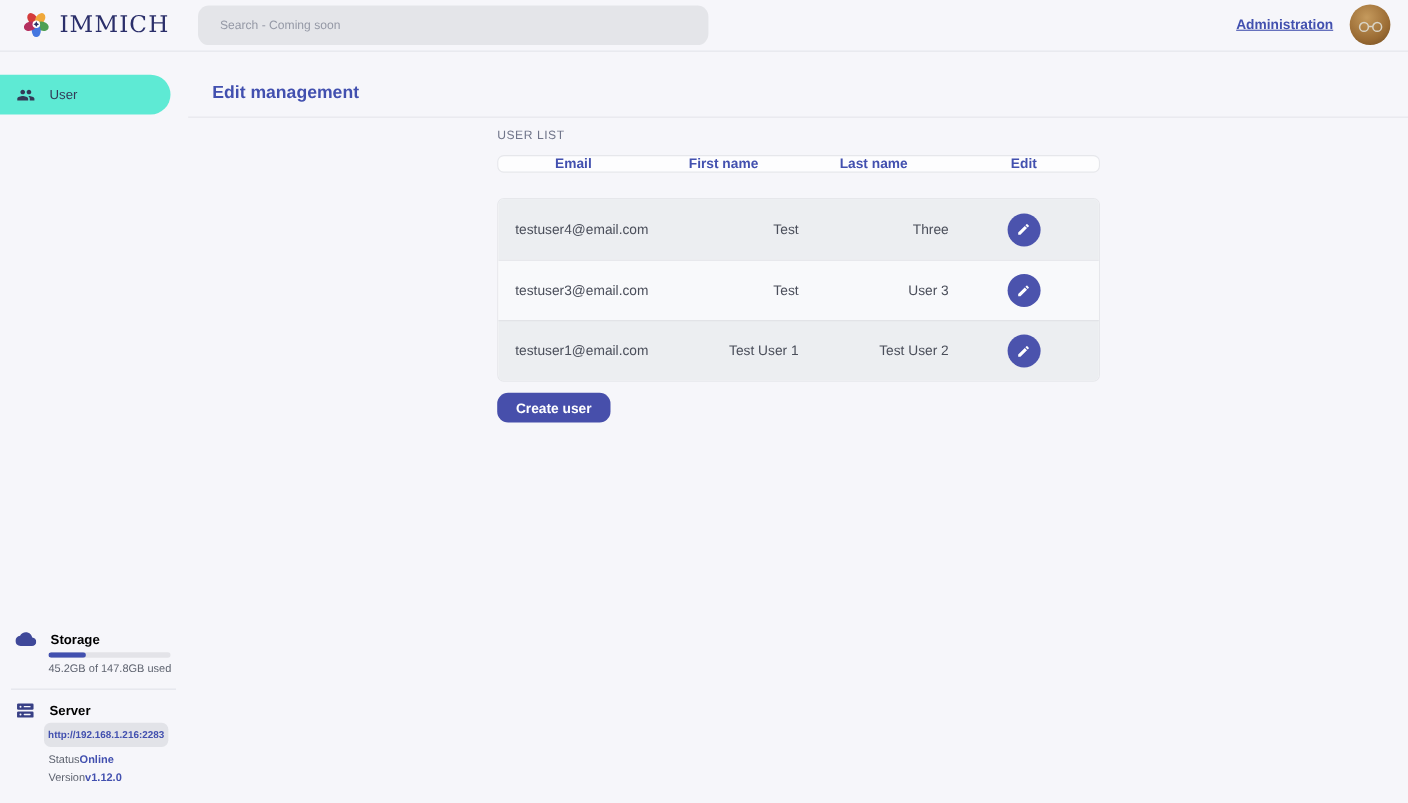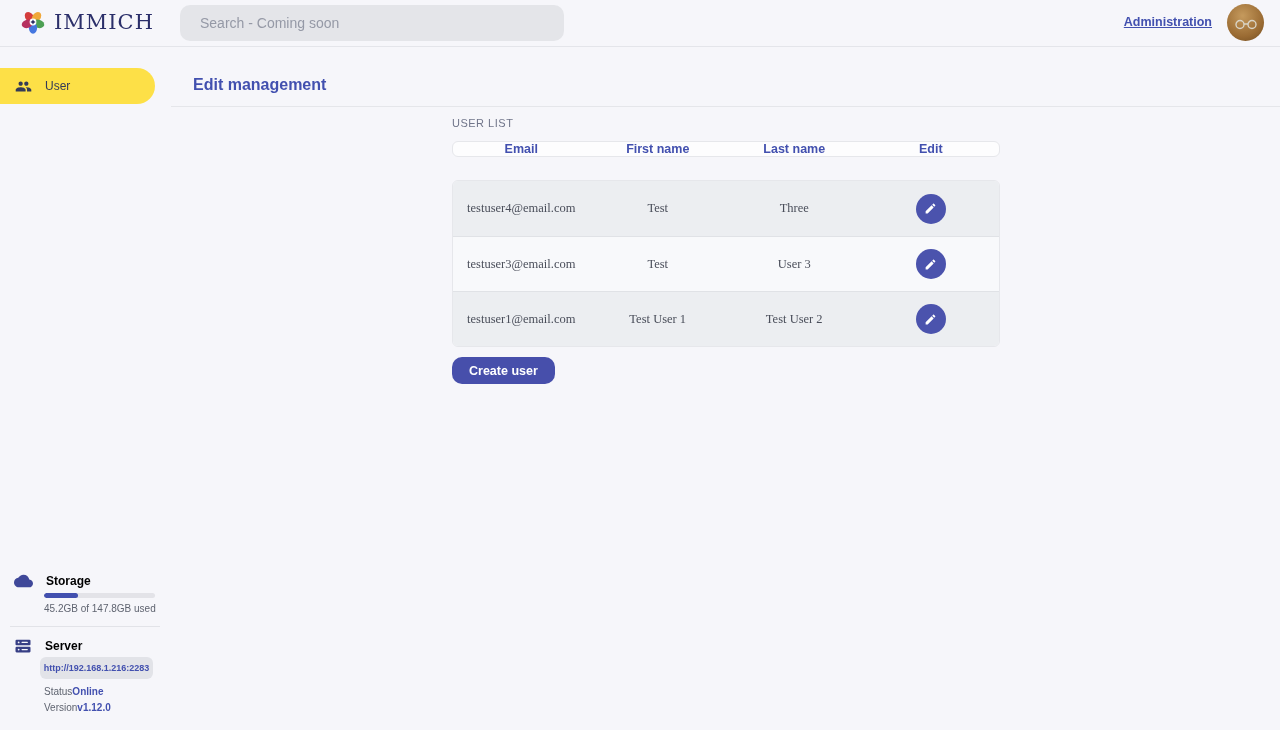--- a/index.html
+++ b/index.html
@@ -17,43 +17,43 @@
   .topbar {
     position:absolute; top:0; left:0; width:1280px; height:47px;
     border-bottom:1px solid #e4e5ea;
   }
   .brand { position:absolute; left:20px; top:9px; display:flex; align-items:center; gap:8px; }
   .brand-text {
     font-family:"DejaVu Serif", serif;
     font-size:21px; color:#2b2f6a; letter-spacing:1px;
   }
   .search-box {
-    position:absolute; left:180px; top:5px; width:384px; height:36px;
+    position:absolute; left:180px; top:5px; width:464px; height:36px;
     background:#e4e5e9; border:none; border-radius:10px;
-    padding:0 20px; font-size:14px; color:#4a4e5a; outline:none;
+    padding:0 20px; font-size:11px; color:#4a4e5a; outline:none;
     font-family:"Liberation Sans", sans-serif;
   }
   .search-box::placeholder { color:#9599a6; }
   .admin-link {
     position:absolute; right:68px; top:15px;
     font-size:12.5px; font-weight:600; color:var(--primary);
     text-decoration:underline; cursor:pointer;
   }
   .avatar {
     position:absolute; right:16px; top:4px; width:37px; height:37px;
     border-radius:50%;
     background:radial-gradient(circle at 42% 32%, #c59a5d, #9a6b33 62%, #6e4a20);
     display:flex; align-items:center; justify-content:center;
     cursor:pointer; overflow:hidden;
   }
 
   
   .nav-pill {
     position:absolute; left:0; top:68px; width:155px; height:36px;
-    background:#fde047; border-radius:0 18px 18px 0;
+    background:#5eead4; border-radius:0 18px 18px 0;
     display:flex; align-items:center; gap:13px; padding-left:15px;
     cursor:pointer;
   }
   .nav-pill .nav-label { font-size:12px; font-weight:500; color:#333a57; }
   .nav-icon { color:#333a57; display:flex; }
 
   .side-bottom { position:absolute; left:0; top:568px; width:171px; }
   .side-row-head { position:absolute; display:flex; align-items:center; gap:13px; left:14px; }
   .side-title { font-size:12px; font-weight:700; color:#000000; }
   .storage-head { top:6px; }
@@ -106,21 +106,21 @@
     position:absolute; left:452px; top:180px; width:548px;
     border:1px solid #e6e7eb; border-radius:6px; overflow:hidden;
     background:#f8f9fb;
   }
   .tr {
     height:55px; display:grid; grid-template-columns:1fr 1fr 1fr 1fr; align-items:center;
   }
   .tr + .tr { border-top:1px solid #e0e2e6; }
   .tr:nth-child(odd) { background:#eceef1; }
   .tr:nth-child(even) { background:#f8f9fb; }
-  .td { text-align:center; font-size:12.5px; color:#4a4e5a;font-family:Liberation Serif, serif; }
+  .td { text-align:right; font-size:12.5px; color:#4a4e5a; }
   .td-edit { display:flex; justify-content:center; }
   .edit-btn {
     width:30px; height:30px; border-radius:50%; border:none;
     background:#4b53ad; color:#fff; cursor:pointer;
     display:flex; align-items:center; justify-content:center;
   }
 
   .create-btn {
     position:absolute; left:452px; top:357px; height:27px;
     background:#474fab; color:#fff; border:none; border-radius:10px;

